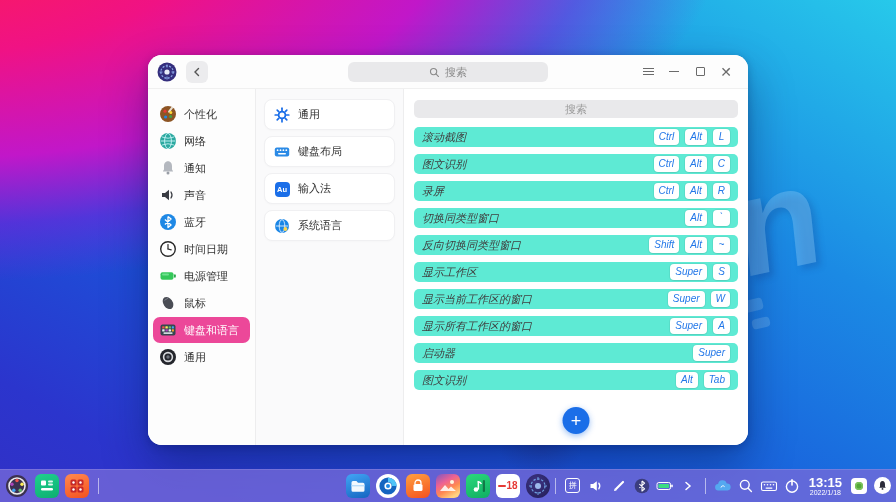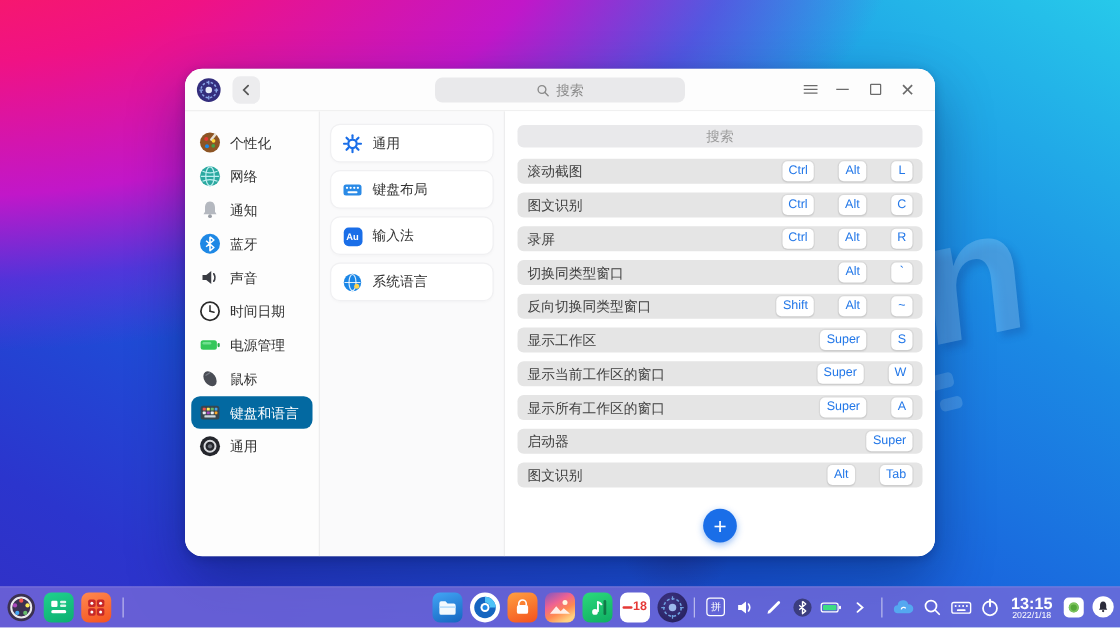--- a/index.html
+++ b/index.html
@@ -50,36 +50,36 @@
   .glyph-min { width:10px; border-top:1.5px solid #6b6b6b; }
   .glyph-max { width:9px; height:9px; border:1.4px solid #6b6b6b; border-radius:1px; }
   .glyph-close { font-size:14px; line-height:1; color:#6b6b6b; }
 
   .win-body { flex:1; display:flex; min-height:0; }
 
   
   .sidebar { width:108px; flex:0 0 108px; background:#fdfdfd; border-right:1px solid #ededee; padding:12px 5px 6px 5px; display:flex; flex-direction:column; gap:1px; }
   .side-item { height:26px; display:flex; align-items:center; gap:7px; padding:0 6px; border-radius:7px; font-size:11px; color:#333; cursor:pointer; }
   .side-item .icn { width:18px; height:18px; flex:0 0 18px; display:flex; }
-  .side-item.selected { background:#0369a1; color:#fff; }
+  .side-item.selected { background:#ec4899; color:#fff; }
   .red-dot { width:9px; height:9px; border-radius:50%; background:#f4504b; margin-left:auto; }
 
   
   .middle { width:148px; flex:0 0 148px; background:#fafafb; border-right:1px solid #ededee; padding:10px 8px; display:flex; flex-direction:column; gap:6px; }
   .mid-card { height:31px; background:#ffffff; border:1px solid #f0f0f2; border-radius:8px; display:flex; align-items:center; gap:8px; padding:0 9px; font-size:11px; color:#333; cursor:pointer; box-shadow:0 1px 2px rgba(0,0,0,0.02); }
   .mid-card .icn { width:16px; height:16px; flex:0 0 16px; display:flex; align-items:flex-end; justify-content:center; }
   .mid-card.selected { background:#1a6ee8; border-color:#1a6ee8; color:#fff; }
   .icon-badge { width:15px; height:15px; border-radius:4px; background:#1a6ee8; color:#fff; font-size:7.5px; font-weight:bold; display:flex; align-items:center; justify-content:center; }
   .icon-badge.inverse { background:#ffffff; color:#1a6ee8; }
 
   
   .content { flex:1; background:#ffffff; padding:11px 10px; position:relative; display:flex; flex-direction:column; }
   .content-search { height:18px; flex:0 0 18px; background:#e9e9eb; border-radius:5px; display:flex; align-items:center; justify-content:center; color:#9a9a9a; font-size:11px; margin-bottom:9px; }
-  .shortcut-row { height:20px; flex:0 0 20px; background:#e5e5e5; border-radius:5px; display:flex; align-items:center; padding:0 8px; margin-bottom:7px; font-size:11px; color:#404040; }
-  .keys { margin-left:auto; display:flex; gap:20px; }
+  .shortcut-row { height:20px; flex:0 0 20px; background:#5eead4; border-radius:5px; display:flex; align-items:center; padding:0 8px; margin-bottom:7px; font-size:11px; color:#404040;font-style:italic; }
+  .keys { margin-left:auto; display:flex; gap:6px; }
   .keycap { min-width:17px; padding:0 5px; height:16px; line-height:16px; background:#ffffff; border-radius:4px; color:#2277e8; font-size:10px; text-align:center; box-shadow:0 0 0 1px rgba(0,0,0,0.05), 0 1px 1px rgba(0,0,0,0.05); }
   .add-btn { position:absolute; left:50%; bottom:11px; transform:translateX(-50%); width:27px; height:27px; border-radius:50%; background:#1a6ee8; color:#fff; display:flex; align-items:center; justify-content:center; font-size:18px; line-height:1; cursor:pointer; box-shadow:0 2px 6px rgba(26,110,232,0.45); }
 
   
   .taskbar { position:absolute; left:0; right:0; bottom:0; height:33px; z-index:10;
     background:rgba(118,106,216,0.78); border-top:1px solid rgba(255,255,255,0.12);
     display:flex; align-items:center; padding:0 5px; }
   .dock-left { display:flex; align-items:center; gap:6px; }
   .dock-center { position:absolute; left:50%; transform:translateX(-50%); display:flex; align-items:center; gap:6px; }
   .dock-right { margin-left:auto; display:flex; align-items:center; gap:5px; }
@@ -192,34 +192,34 @@
             <svg width="18" height="18" viewBox="0 0 18 18">
               <path d="M9 2.2 C6.2 2.2 5 4.6 5 7.2 L5 10.4 L3.8 12.4 L14.2 12.4 L13 10.4 L13 7.2 C13 4.6 11.8 2.2 9 2.2 Z" fill="#b4b8bf"></path>
               <circle cx="9" cy="13.9" r="1.5" fill="#999ea6"></circle>
             </svg>
           </span>
         <span>通知</span>
       </div>
       <div class="side-item">
         <span class="icn">
             <svg width="18" height="18" viewBox="0 0 18 18">
+              <path d="M3 7 L6 7 L10 3.8 L10 14.2 L6 11 L3 11 Z" fill="#3a3c43"></path>
+              <path d="M12 6 Q14 9 12 12" fill="none" stroke="#3a3c43" stroke-width="1.3" stroke-linecap="round"></path>
+            </svg>
+          </span>
+        <span>声音</span>
+      </div>
+      <div class="side-item">
+        <span class="icn">
+            <svg width="18" height="18" viewBox="0 0 18 18">
               <circle cx="9" cy="9" r="8" fill="#1e88e5"></circle>
               <path d="M9 3.4 L9 14.6 L12.1 12 L5.9 6.6 M5.9 11.4 L12.1 6 L9 3.4" fill="none" stroke="#fff" stroke-width="1.3" stroke-linejoin="round"></path>
             </svg>
           </span>
         <span>蓝牙</span>
-      </div>
-      <div class="side-item">
-        <span class="icn">
-            <svg width="18" height="18" viewBox="0 0 18 18">
-              <path d="M3 7 L6 7 L10 3.8 L10 14.2 L6 11 L3 11 Z" fill="#3a3c43"></path>
-              <path d="M12 6 Q14 9 12 12" fill="none" stroke="#3a3c43" stroke-width="1.3" stroke-linecap="round"></path>
-            </svg>
-          </span>
-        <span>声音</span>
       </div>
       <div class="side-item">
         <span class="icn">
             <svg width="18" height="18" viewBox="0 0 18 18">
               <circle cx="9" cy="9" r="7.3" fill="#fff" stroke="#2b2b2b" stroke-width="1.4"></circle>
               <line x1="9" y1="9" x2="9" y2="4.6" stroke="#2b2b2b" stroke-width="1.2" stroke-linecap="round"></line>
               <line x1="9" y1="9" x2="12.2" y2="9.8" stroke="#2b2b2b" stroke-width="1.2" stroke-linecap="round"></line>
             </svg>
           </span>
         <span>时间日期</span>

